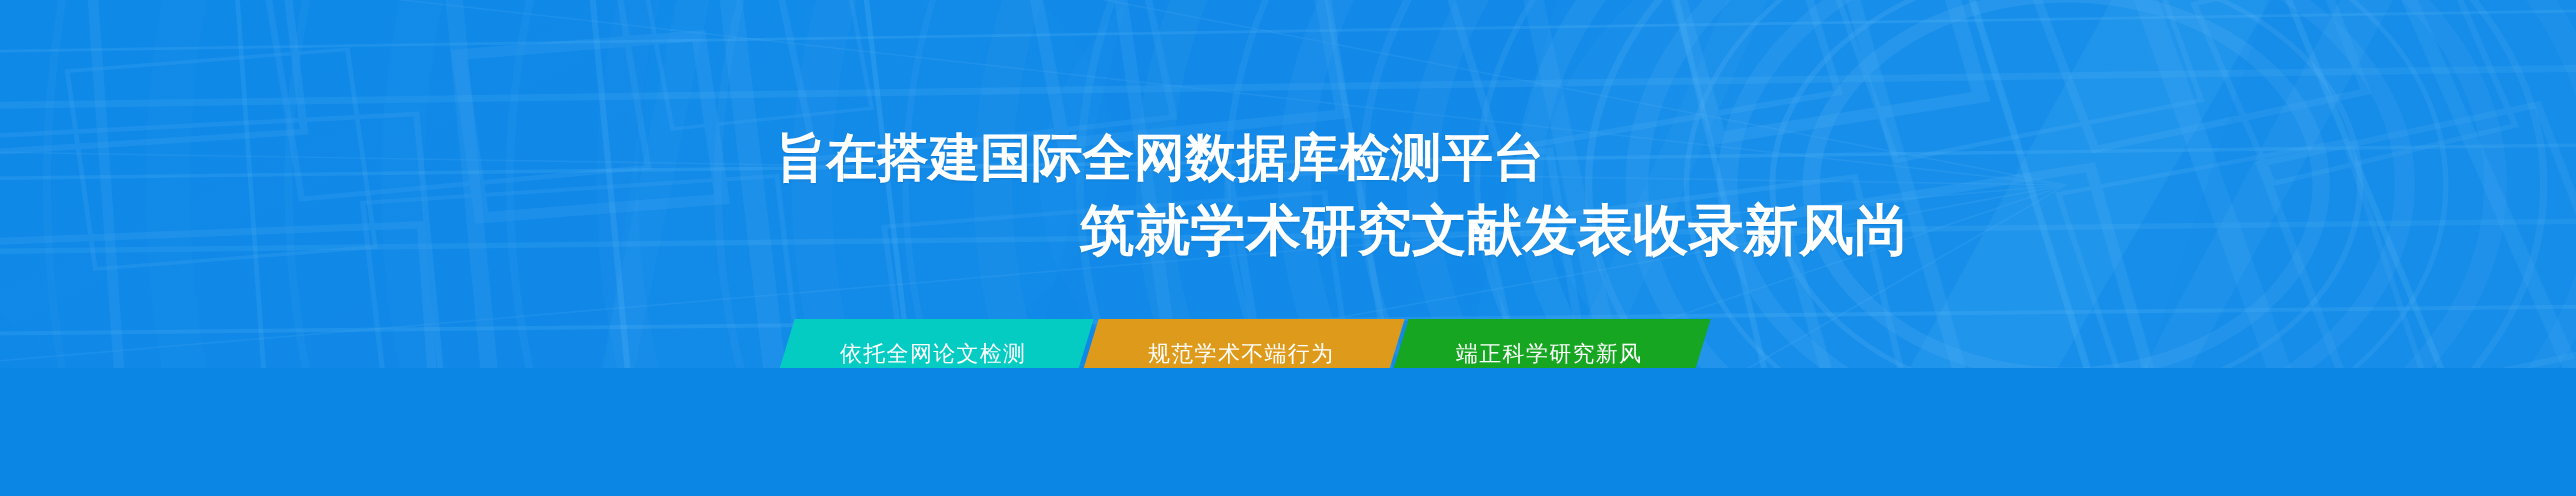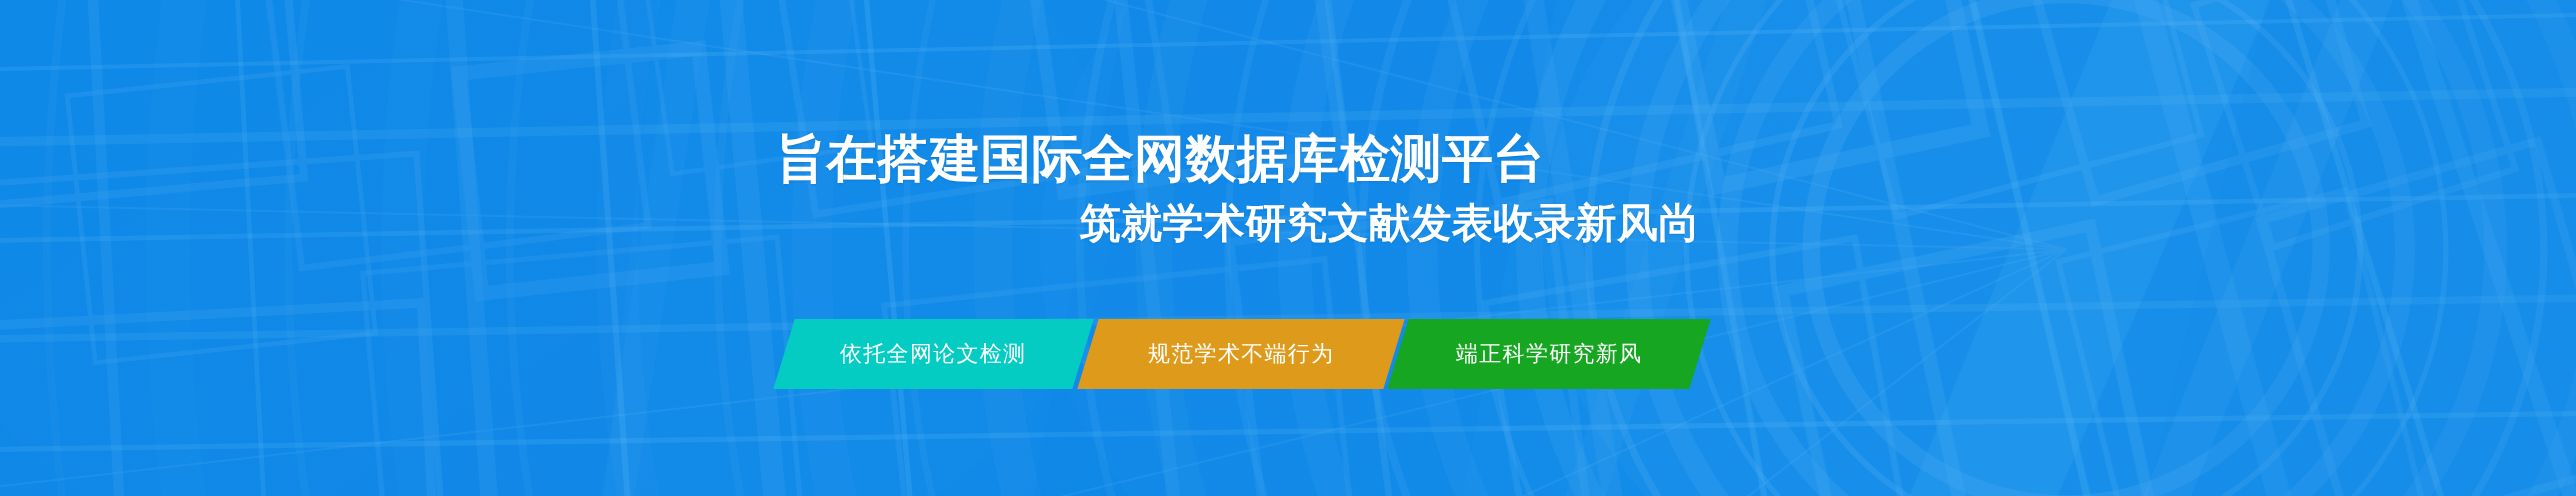--- a/index.html
+++ b/index.html
@@ -3,24 +3,24 @@
 <meta charset="utf-8">
 <style>
   html, body {
     margin: 0;
     padding: 0;
     background: #0c86e4;
   }
   #banner {
     position: relative;
     width: 2576px;
-    height: 496px;
+    height: 368px;
     overflow: hidden;
     background: #b91c1c;
-    font-family: Liberation Sans, sans-serif;
+    font-family: Liberation Serif, serif;
   }
 
   
   #bg-art {
     position: absolute;
     inset: 0;
     width: 100%;
     height: 100%;
     display: block;
     pointer-events: none;
@@ -45,21 +45,21 @@
   .headline-line-1 {
     position: absolute;
     left: 775px;
     top: 133px;
     font-size: 51px;
   }
   .headline-line-2 {
     position: absolute;
     left: 1080px;
     top: 203px;
-    font-size: 41px;
+    font-size: 55px;
   }
 
   
   .badges {
     position: absolute;
     left: 784px;
     top: 319px;
     height: 70px;
     display: flex;
     align-items: stretch;

